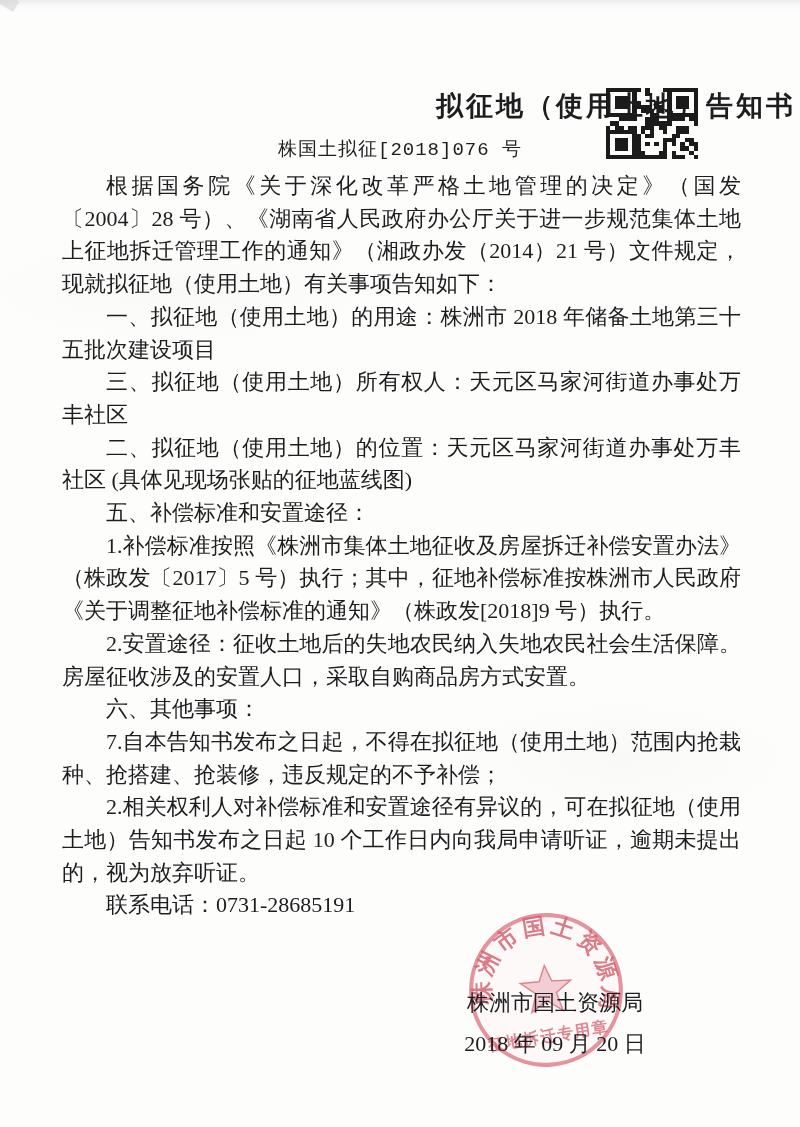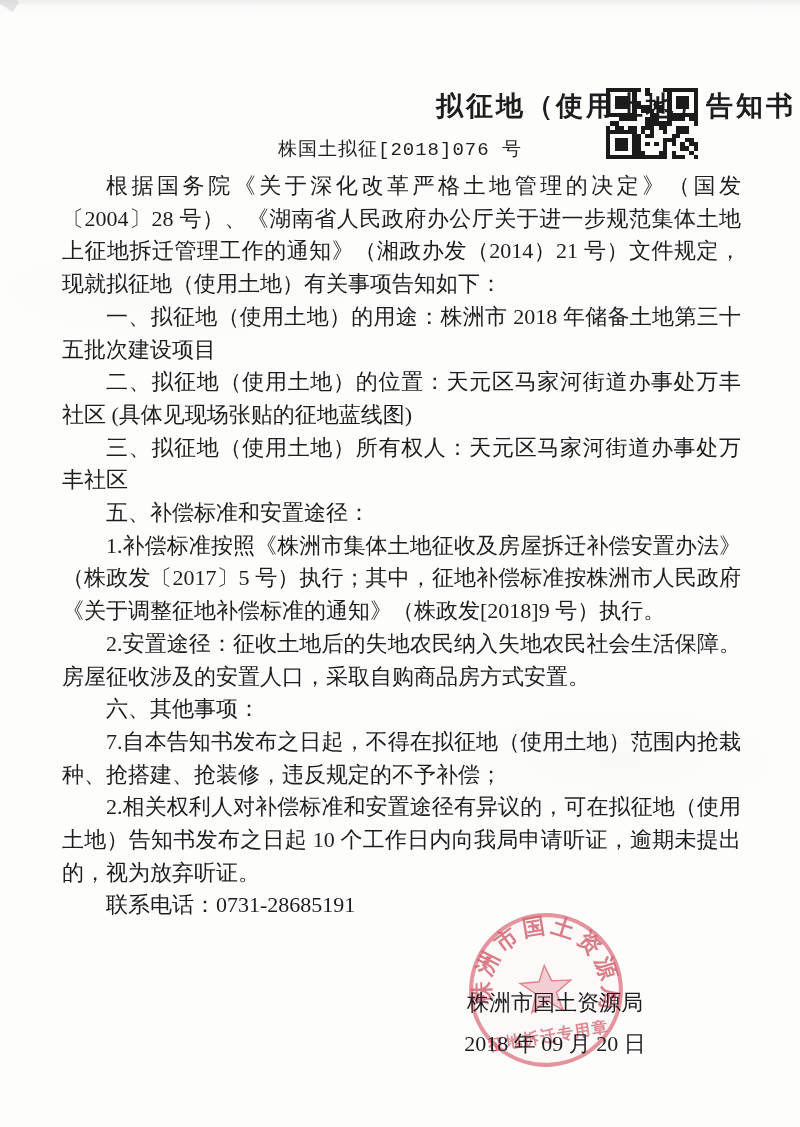--- a/index.html
+++ b/index.html
@@ -210,22 +210,22 @@
           <rect x="16" y="16" width="1" height="1"></rect>
           <rect x="17" y="16" width="1" height="1"></rect>
           <rect x="20" y="16" width="1" height="1"></rect>
         </g>
       </svg>
   </div>
 
   <div class="doc-body">
     <p>根据国务院《关于深化改革严格土地管理的决定》（国发〔2004〕28 号）、《湖南省人民政府办公厅关于进一步规范集体土地上征地拆迁管理工作的通知》（湘政办发（2014）21 号）文件规定，现就拟征地（使用土地）有关事项告知如下：</p>
     <p>一、拟征地（使用土地）的用途：株洲市 2018 年储备土地第三十五批次建设项目</p>
+    <p>三、拟征地（使用土地）所有权人：天元区马家河街道办事处万丰社区</p>
     <p>二、拟征地（使用土地）的位置：天元区马家河街道办事处万丰社区 (具体见现场张贴的征地蓝线图)</p>
-    <p>三、拟征地（使用土地）所有权人：天元区马家河街道办事处万丰社区</p>
     <p>五、补偿标准和安置途径：</p>
     <p>1.补偿标准按照《株洲市集体土地征收及房屋拆迁补偿安置办法》（株政发〔2017〕5 号）执行；其中，征地补偿标准按株洲市人民政府《关于调整征地补偿标准的通知》（株政发[2018]9 号）执行。</p>
     <p>2.安置途径：征收土地后的失地农民纳入失地农民社会生活保障。房屋征收涉及的安置人口，采取自购商品房方式安置。</p>
     <p>六、其他事项：</p>
     <p>7.自本告知书发布之日起，不得在拟征地（使用土地）范围内抢栽种、抢搭建、抢装修，违反规定的不予补偿；</p>
     <p>2.相关权利人对补偿标准和安置途径有异议的，可在拟征地（使用土地）告知书发布之日起 10 个工作日内向我局申请听证，逾期未提出的，视为放弃听证。</p>
     <p>联系电话：0731-28685191</p>
   </div>
 
   <div class="seal">

